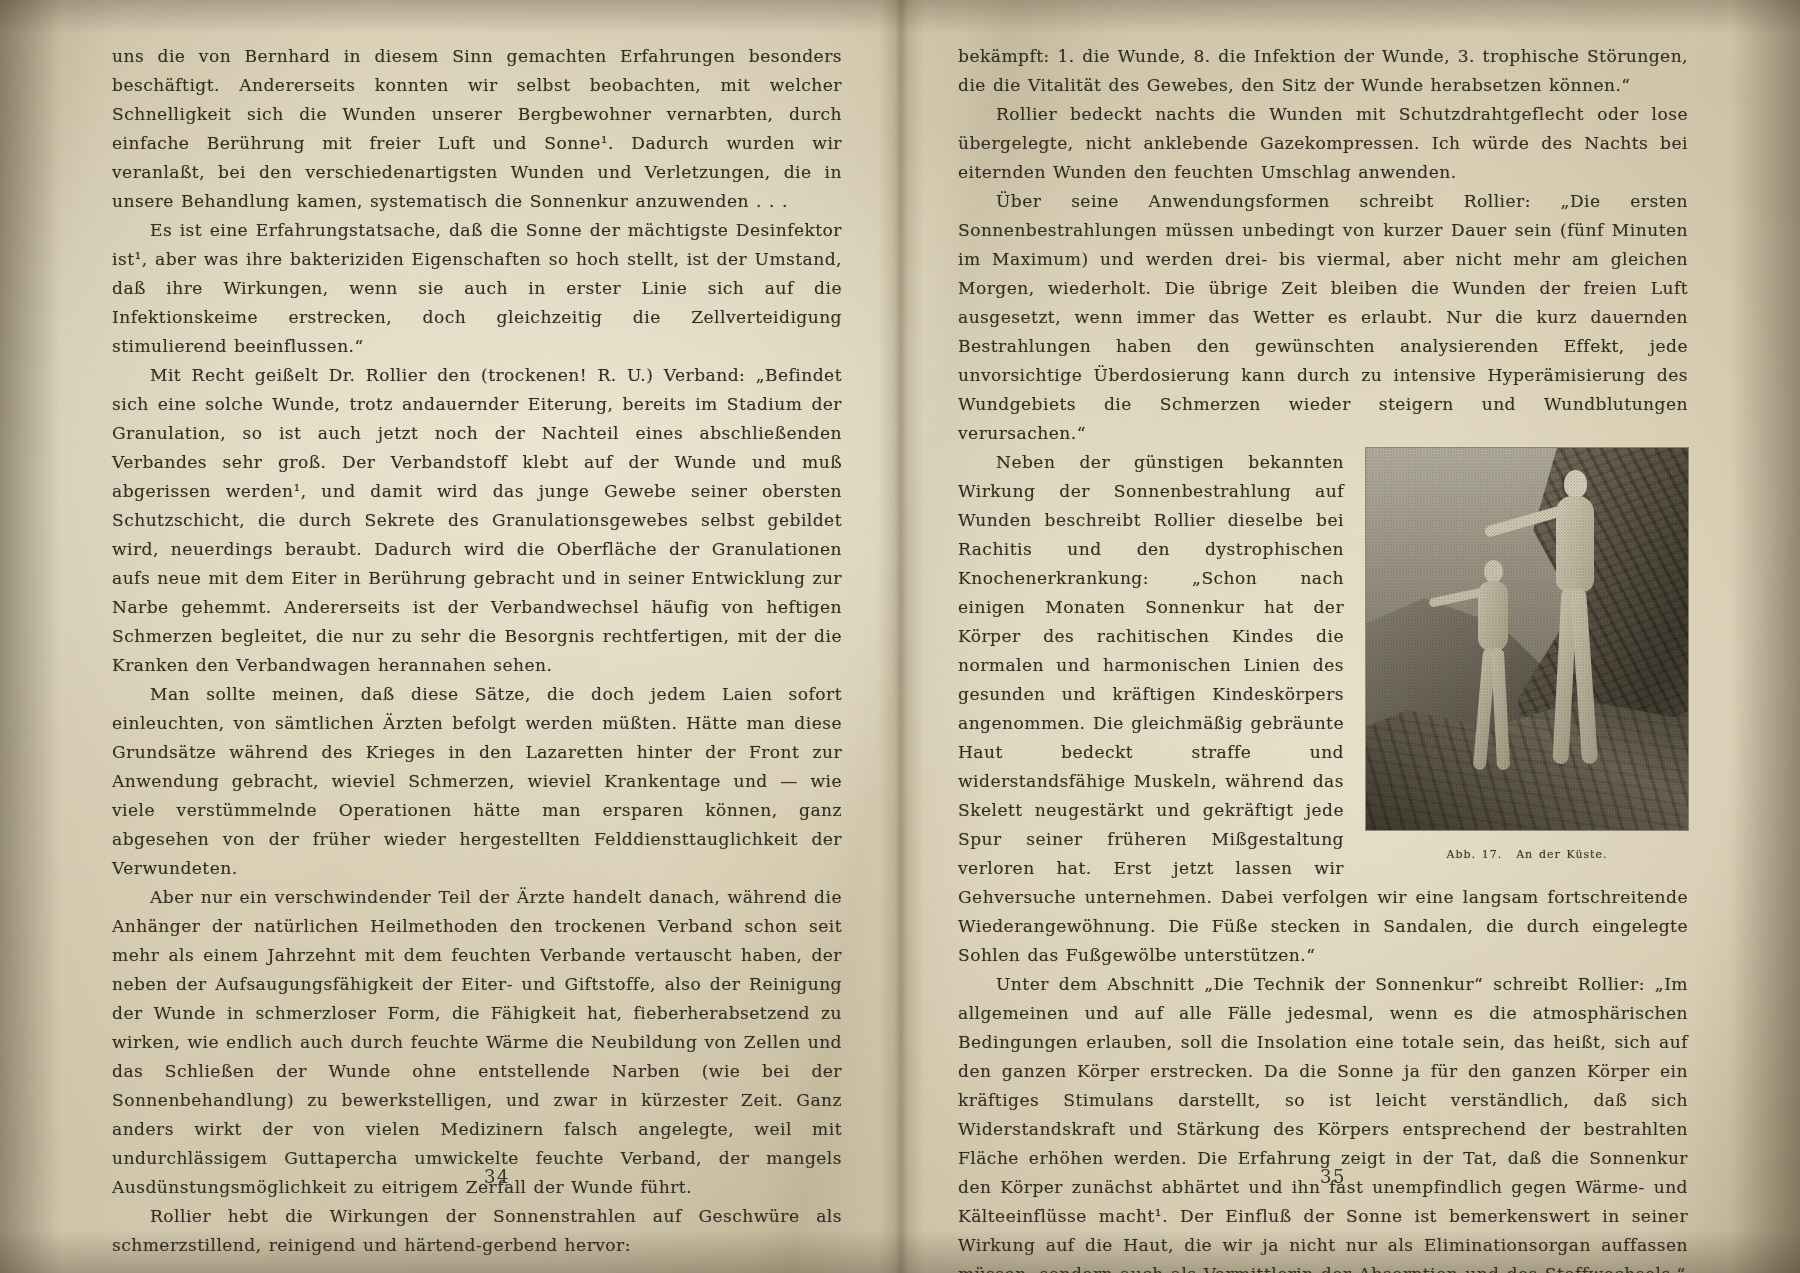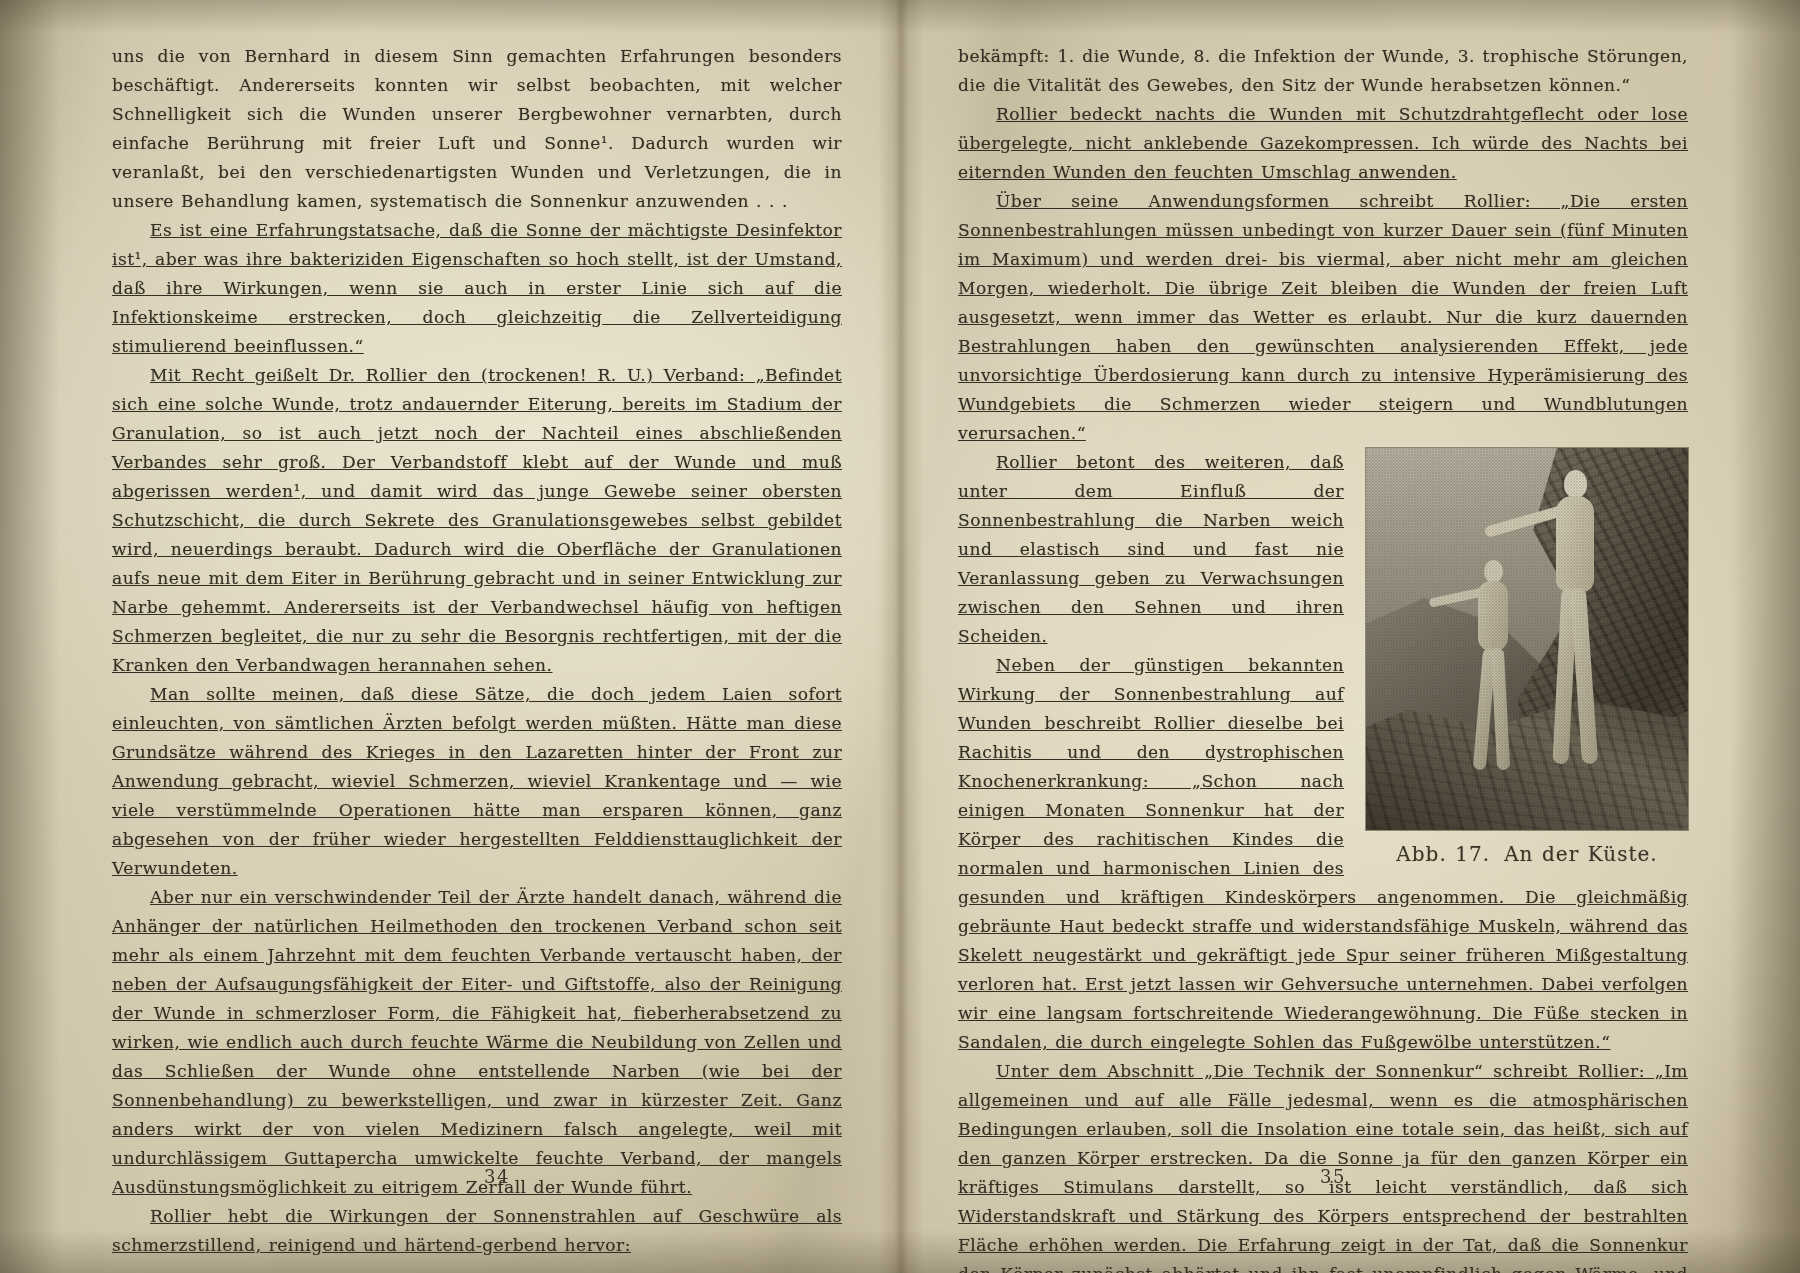--- a/index.html
+++ b/index.html
@@ -84,21 +84,20 @@
     letter-spacing: 0.45px;
     word-spacing: 1.2px;
     color: #332d22;
     text-shadow: 0 0 1px rgba(60,52,36,0.35);
   }
   .body-text p {
     margin: 0;
   }
   .body-text p.indent {
     text-indent: 38px;
-    text-decoration: underline;
   }
 
   
   .figure {
     float: right;
     width: 322px;
     margin: 4px 0 6px 22px;
   }
   .figure-img {
     width: 322px;
@@ -217,21 +216,21 @@
     opacity: .8;
   }
   .fig-tone {
     position: absolute; inset: 0;
     background: linear-gradient(180deg, rgba(64,56,34,0.10), rgba(50,44,26,0.22));
     mix-blend-mode: multiply;
   }
   .figure-caption {
     margin-top: 10px;
     text-align: center;
-    font-size: 20px;
+    font-size: 11px;
     letter-spacing: 1.0px;
     color: #3a3327;
   }
   .figure-caption .cap-num { margin-right: 14px; }
 
   .folio {
     position: absolute;
     font-size: 18px;
     letter-spacing: 1.6px;
     color: #3a3327;
@@ -290,21 +289,20 @@
               </div>
           </div>
           <div class="fig-tone"></div>
           <div class="fig-halftone"></div>
         </div>
         <figcaption class="figure-caption">
           <span class="cap-num">Abb. 17.</span><span>An der Küste.</span>
         </figcaption>
       </figure>
 
-      <p class="indent">Rollier betont des weiteren, daß unter dem Einfluß der Sonnenbestrahlung die Narben weich und elastisch sind und fast nie Veranlassung geben zu Verwachsungen zwischen den Sehnen und ihren Scheiden.</p>
       <p class="indent">Neben der günstigen bekannten Wirkung der Sonnenbestrahlung auf Wunden beschreibt Rollier dieselbe bei Rachitis und den dystrophischen Knochenerkrankung: „Schon nach einigen Monaten Sonnenkur hat der Körper des rachitischen Kindes die normalen und harmonischen Linien des gesunden und kräftigen Kindeskörpers angenommen. Die gleichmäßig gebräunte Haut bedeckt straffe und widerstandsfähige Muskeln, während das Skelett neugestärkt und gekräftigt jede Spur seiner früheren Mißgestaltung verloren hat. Erst jetzt lassen wir Gehversuche unternehmen. Dabei verfolgen wir eine langsam fortschreitende Wiederangewöhnung. Die Füße stecken in Sandalen, die durch eingelegte Sohlen das Fußgewölbe unterstützen.“</p>
       <p class="indent spaced-lead">Unter dem Abschnitt „Die Technik der Sonnenkur“ schreibt Rollier: „Im allgemeinen und auf alle Fälle jedesmal, wenn es die atmosphärischen Bedingungen erlauben, soll die Insolation eine totale sein, das heißt, sich auf den ganzen Körper erstrecken. Da die Sonne ja für den ganzen Körper ein kräftiges Stimulans darstellt, so ist leicht verständlich, daß sich Widerstandskraft und Stärkung des Körpers entsprechend der bestrahlten Fläche erhöhen werden. Die Erfahrung zeigt in der Tat, daß die Sonnenkur den Körper zunächst abhärtet und ihn fast unempfindlich gegen Wärme- und Kälteeinflüsse macht¹. Der Einfluß der Sonne ist bemerkenswert in seiner Wirkung auf die Haut, die wir ja nicht nur als Eliminationsorgan auffassen müssen, sondern auch als Vermittlerin der Absorption und des Stoffwechsels.“</p>
     </div>
 
   </div>
 
   <div class="folio folio-left">34</div>
   <div class="folio folio-right">35</div>
 
   <div class="grain"></div>

